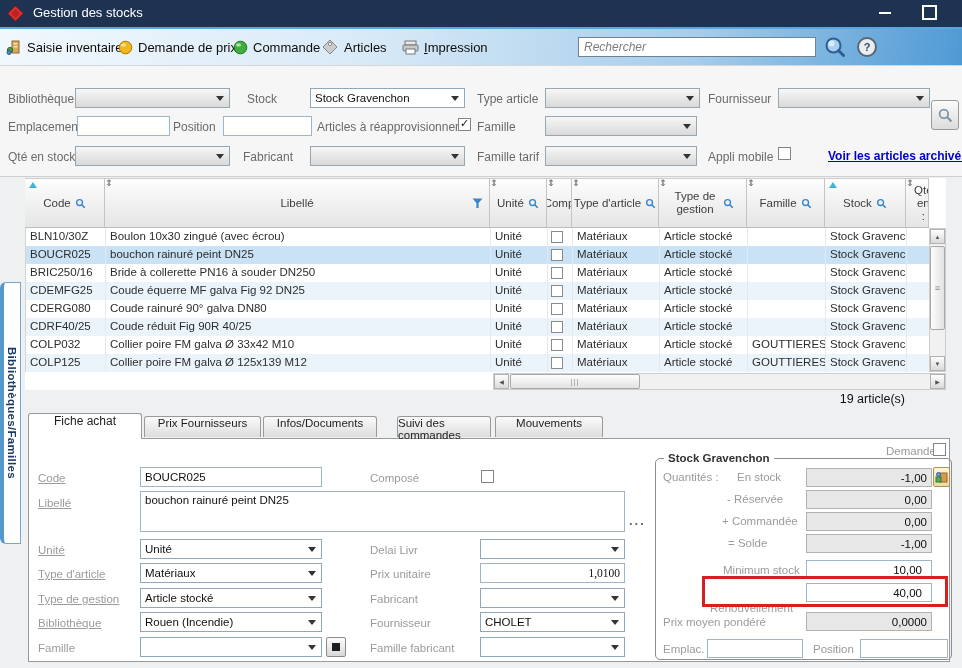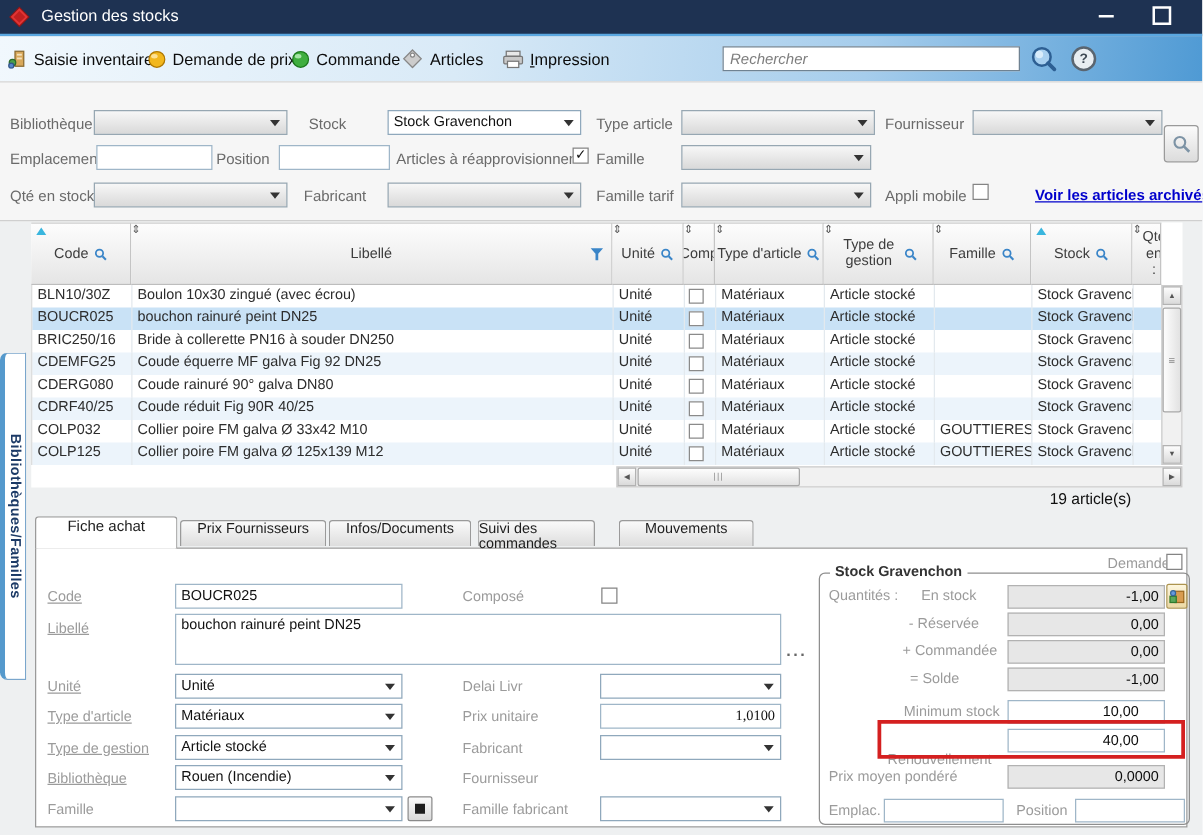--- a/index.html
+++ b/index.html
@@ -96,21 +96,21 @@
   .dots{position:absolute;font-weight:bold;color:#666;font-size:13px;letter-spacing:2px;z-index:2;cursor:pointer}
   .sqbtn{position:absolute;width:20px;height:20px;box-sizing:border-box;background:linear-gradient(#fbfbfb,#d9d9d9);
          border:1px solid #8a8a8a;border-radius:2px;display:flex;align-items:center;justify-content:center;z-index:2;cursor:pointer}
   .sqbtn i{display:block;width:8px;height:8px;background:#1d1d1d}
   
   .group{position:absolute;left:655px;top:458px;width:295px;height:200px;border:1px solid #8e8e8e;border-radius:5px;z-index:1}
   .group-title{position:absolute;left:664px;top:452px;background:#fff;padding:0 4px;font-size:11.5px;font-weight:bold;color:#333;z-index:2}
   .ro{position:absolute;box-sizing:border-box;height:19px;background:#e7e7e7;border:1px solid #b2b2b2;display:flex;
       align-items:center;justify-content:flex-end;padding-right:4px;font-size:11.5px;color:#0d0d0d;z-index:2}
   .wf{position:absolute;box-sizing:border-box;height:19px;background:#fff;border:1px solid #9fb6c8;text-align:right;
-      padding:0 20px;font-size:11.5px;font-family:inherit;color:#0d0d0d;z-index:2}
+      padding:0 9px;font-size:11.5px;font-family:inherit;color:#0d0d0d;z-index:2}
   .icbtn{position:absolute;width:17px;height:20px;box-sizing:border-box;background:linear-gradient(#fdf6dd,#ecd9a4);
          border:1px solid #ad944e;border-radius:2px;display:flex;align-items:center;justify-content:center;z-index:2;cursor:pointer}
   .redbox{position:absolute;left:702px;top:576px;width:246px;height:31px;border:3px solid #d42020;box-sizing:border-box;
           z-index:6;pointer-events:none}
 </style>
 </head>
 <body>
 
 <div class="app">
 
@@ -431,21 +431,21 @@
 
   <div class="tab active" style="left:28px;width:114px">
       <span>Fiche achat</span>
     </div>
   <div class="tab" style="left:144px;width:117px">
       <span>Prix Fournisseurs</span>
     </div>
   <div class="tab" style="left:263px;width:114px">
       <span>Infos/Documents</span>
     </div>
-  <div class="tab" style="left:382px;width:94px">
+  <div class="tab" style="left:397px;width:94px">
       <span>Suivi des commandes</span>
     </div>
   <div class="tab" style="left:495px;width:108px">
       <span>Mouvements</span>
     </div>
 
   <div class="panel"></div>
 
   <div class="sidetab">
     <span>Bibliothèques/Familles</span>
@@ -499,20 +499,24 @@
 
   <span class="glbl" style="left:370px;top:568px">Prix unitaire</span>
   <input class="fin num" style="left: 480px; top: 563px; width: 145px; font-family: Liberation Serif, serif;" value="1,0100">
 
   <span class="glbl" style="left:370px;top:593px">Fabricant</span>
   <span class="fdd" style="left:480px;top:588px;width:145px">
       <span class="arr"></span>
     </span>
 
   <span class="glbl" style="left:370px;top:617px">Fournisseur</span>
+  <span class="fdd" style="left:480px;top:612px;width:145px">
+      <span>CHOLET</span>
+      <span class="arr"></span>
+    </span>
 
   <span class="glbl" style="left:370px;top:642px">Famille fabricant</span>
   <span class="fdd" style="left:480px;top:637px;width:145px">
       <span class="arr"></span>
     </span>
 
   <span class="glbl" style="left:886px;top:445px">Demande</span>
   <span class="cb" style="left:933px;top:443px"></span>
 
   <div class="group"></div>

